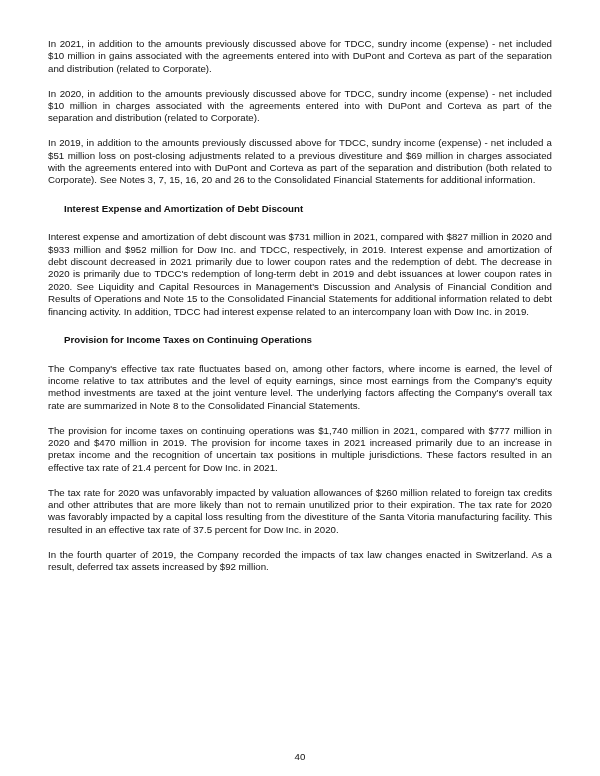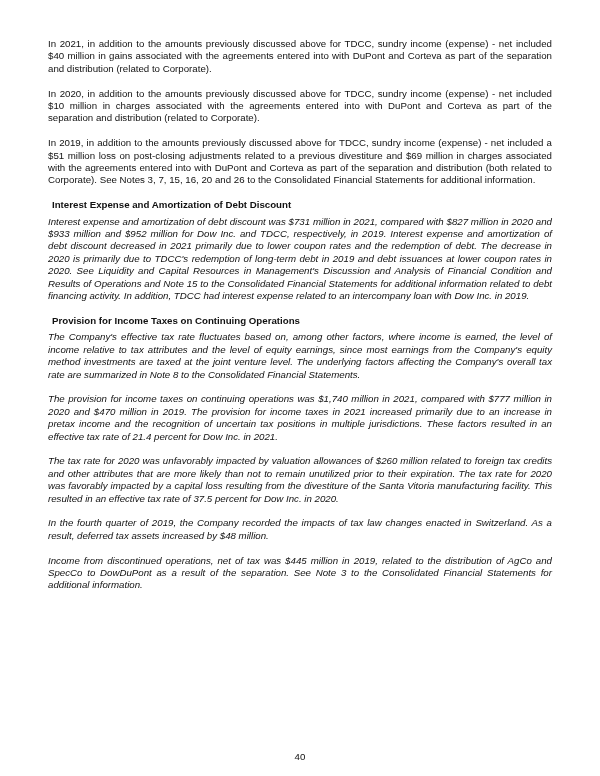--- a/index.html
+++ b/index.html
@@ -3,46 +3,45 @@
 <meta charset="utf-8">
 <style>
   html, body { margin: 0; padding: 0; background: #ffffff; }
   body { width: 600px; height: 776px; position: relative; overflow: hidden; }
   .page {
     position: absolute; left: 48px; top: 38px; width: 504px;
     font-family: "Liberation Sans", sans-serif;
     font-size: 9.7px; line-height: 12.4px; color: #111111;
   }
   p { margin: 0 0 12.4px 0; text-align: justify; }
-  h3 { margin: 4px; font-size: 9.7px; line-height: 12.4px; font-weight: bold; }
-  .section p { margin-bottom: 12.4px; font-style: italic; }
+  h3 { margin: 16px; font-size: 9.7px; line-height: 12.4px; font-weight: bold; }
+  .section p { margin-bottom: 12.4px; }
   .page-number {
     position: absolute; left: 0; width: 600px; top: 751px; text-align: center;
     font-family: "Liberation Sans", sans-serif; font-size: 9.7px; color: #111;
   }
 </style>
 </head>
 <body>
 
 <div class="page">
-  <p>In 2021, in addition to the amounts previously discussed above for TDCC, sundry income (expense) - net included $40 million in gains associated with the agreements entered into with DuPont and Corteva as part of the separation and distribution (related to Corporate).</p>
+  <p>In 2021, in addition to the amounts previously discussed above for TDCC, sundry income (expense) - net included $10 million in gains associated with the agreements entered into with DuPont and Corteva as part of the separation and distribution (related to Corporate).</p>
   <p>In 2020, in addition to the amounts previously discussed above for TDCC, sundry income (expense) - net included $10 million in charges associated with the agreements entered into with DuPont and Corteva as part of the separation and distribution (related to Corporate).</p>
   <p>In 2019, in addition to the amounts previously discussed above for TDCC, sundry income (expense) - net included a $51 million loss on post-closing adjustments related to a previous divestiture and $69 million in charges associated with the agreements entered into with DuPont and Corteva as part of the separation and distribution (both related to Corporate). See Notes 3, 7, 15, 16, 20 and 26 to the Consolidated Financial Statements for additional information.</p>
 
   <div class="section">
     <h3>Interest Expense and Amortization of Debt Discount</h3>
     <p>Interest expense and amortization of debt discount was $731 million in 2021, compared with $827 million in 2020 and $933 million and $952 million for Dow Inc. and TDCC, respectively, in 2019. Interest expense and amortization of debt discount decreased in 2021 primarily due to lower coupon rates and the redemption of debt. The decrease in 2020 is primarily due to TDCC's redemption of long-term debt in 2019 and debt issuances at lower coupon rates in 2020. See Liquidity and Capital Resources in Management's Discussion and Analysis of Financial Condition and Results of Operations and Note 15 to the Consolidated Financial Statements for additional information related to debt financing activity. In addition, TDCC had interest expense related to an intercompany loan with Dow Inc. in 2019.</p>
   </div>
 
   <div class="section">
     <h3>Provision for Income Taxes on Continuing Operations</h3>
     <p>The Company's effective tax rate fluctuates based on, among other factors, where income is earned, the level of income relative to tax attributes and the level of equity earnings, since most earnings from the Company's equity method investments are taxed at the joint venture level. The underlying factors affecting the Company's overall tax rate are summarized in Note 8 to the Consolidated Financial Statements.</p>
     <p>The provision for income taxes on continuing operations was $1,740 million in 2021, compared with $777 million in 2020 and $470 million in 2019. The provision for income taxes in 2021 increased primarily due to an increase in pretax income and the recognition of uncertain tax positions in multiple jurisdictions. These factors resulted in an effective tax rate of 21.4 percent for Dow Inc. in 2021.</p>
     <p>The tax rate for 2020 was unfavorably impacted by valuation allowances of $260 million related to foreign tax credits and other attributes that are more likely than not to remain unutilized prior to their expiration. The tax rate for 2020 was favorably impacted by a capital loss resulting from the divestiture of the Santa Vitoria manufacturing facility. This resulted in an effective tax rate of 37.5 percent for Dow Inc. in 2020.</p>
-    <p>In the fourth quarter of 2019, the Company recorded the impacts of tax law changes enacted in Switzerland. As a result, deferred tax assets increased by $48 million.</p>
+    <p>In the fourth quarter of 2019, the Company recorded the impacts of tax law changes enacted in Switzerland. As a result, deferred tax assets increased by $92 million.</p>
   </div>
 
   <div class="section">
-    <p>Income from discontinued operations, net of tax was $445 million in 2019, related to the distribution of AgCo and SpecCo to DowDuPont as a result of the separation. See Note 3 to the Consolidated Financial Statements for additional information.</p>
   </div>
 </div>
 
 <div class="page-number">40</div>
 
 </body></html>

